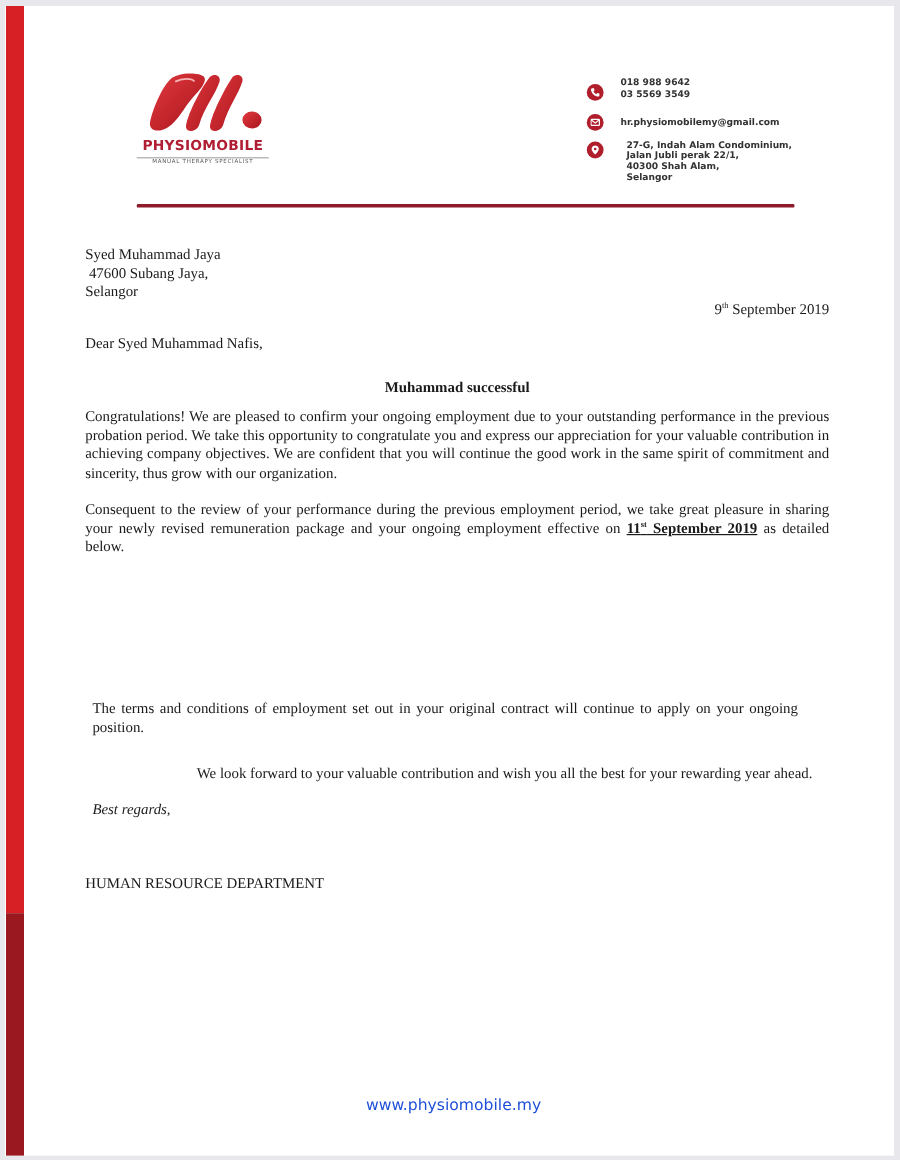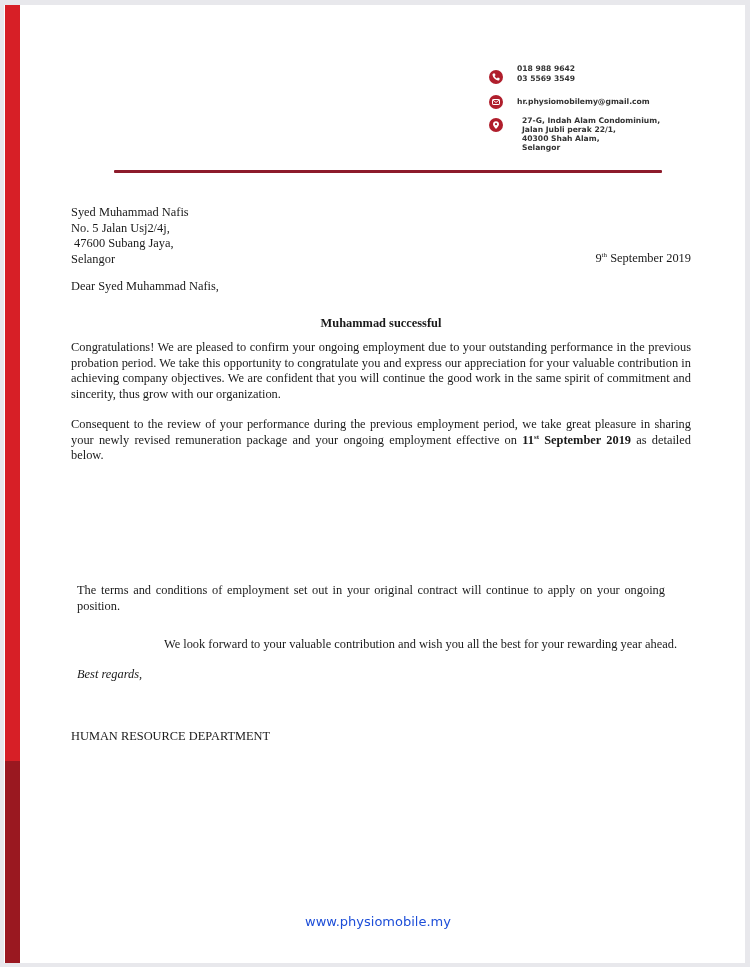--- a/index.html
+++ b/index.html
@@ -179,29 +179,46 @@
       position: absolute;
       left: 294px;
       top: 909px;
       width: 160px;
       text-align: center;
       font-family: "DejaVu Sans", "Liberation Sans", sans-serif;
       font-size: 13px;
       color: #1d4ed8;
       font-weight: 500;
     }
-    b { font-weight: bold; }
+    b { font-weight: bold; text-decoration: underline; }
   </style>
 </head>
 <body>
 
 <div class="page">
   <div class="side-bar-top"></div>
   <div class="side-bar-bottom"></div>
 
+  <div class="logo">
+    <svg width="100" height="52" viewBox="0 0 100 52">
+      <defs>
+        <linearGradient id="lg" x1="0" y1="0" x2="1" y2="1">
+          <stop offset="0" stop-color="#e23a3f"></stop>
+          <stop offset="1" stop-color="#a8141c"></stop>
+        </linearGradient>
+      </defs>
+      <path d="M20 6 C26 0 44 0 48 4 C51 8 44 16 38 22 C31 30 27 40 18 46 C10 51 2 49 3 42 C5 32 12 14 20 6 Z" fill="url(#lg)"></path>
+      <path d="M53 4 C57 1 62 3 61 8 C58 18 48 30 44 44 C42 50 34 51 33 46 C33 38 45 14 53 4 Z" fill="url(#lg)"></path>
+      <path d="M72 4 C76 1 81 3 80 8 C77 18 68 30 64 44 C62 50 54 51 53 46 C53 38 65 14 72 4 Z" fill="url(#lg)"></path>
+      <ellipse cx="88" cy="40" rx="8" ry="7" fill="url(#lg)"></ellipse>
+      <path d="M24 8 C30 5 38 5 40 8" stroke="#f4b6b8" stroke-width="1.5" fill="none"></path>
+    </svg>
+    <div class="logo-name">PHYSIOMOBILE</div>
+    <div class="logo-tagline">MANUAL THERAPY SPECIALIST</div>
+  </div>
 
   <div class="contacts">
     <div class="contact-row row-phone">
       <span class="contact-icon">
         <svg width="8" height="8" viewBox="0 0 8 8">
             <path d="M1.5 0.5 L3 0.5 L3.5 2.3 L2.6 3 C3 4.2 3.8 5 5 5.4 L5.7 4.5 L7.5 5 L7.5 6.5 C7.5 7.2 6.8 7.6 6 7.5 C3.2 7 1 4.8 0.5 2 C0.4 1.2 0.8 0.5 1.5 0.5 Z" fill="#fff"></path>
           </svg>
       </span>
       <div class="contact-text">
         <div>018 988 9642</div>
@@ -229,22 +246,21 @@
         <div>Jalan Jubli perak 22/1,</div>
         <div>40300 Shah Alam,</div>
         <div>Selangor</div>
       </div>
     </div>
   </div>
 
   <div class="header-rule"></div>
 
   <div class="text recipient">
-    <div>Syed Muhammad Nafis</div>
-    <div style="white-space:pre">No. 5 Jalan Usj2/4j,</div>
+    <div>Syed Muhammad Jaya</div>
     <div style="white-space:pre"> 47600 Subang Jaya,</div>
     <div>Selangor</div>
   </div>
 
   <div class="text date"><span>9</span><sup>th</sup><span style="white-space:pre"> September 2019</span></div>
 
   <div class="text salutation">Dear Syed Muhammad Nafis,</div>
 
   <div class="text subject">Muhammad successful</div>
 

